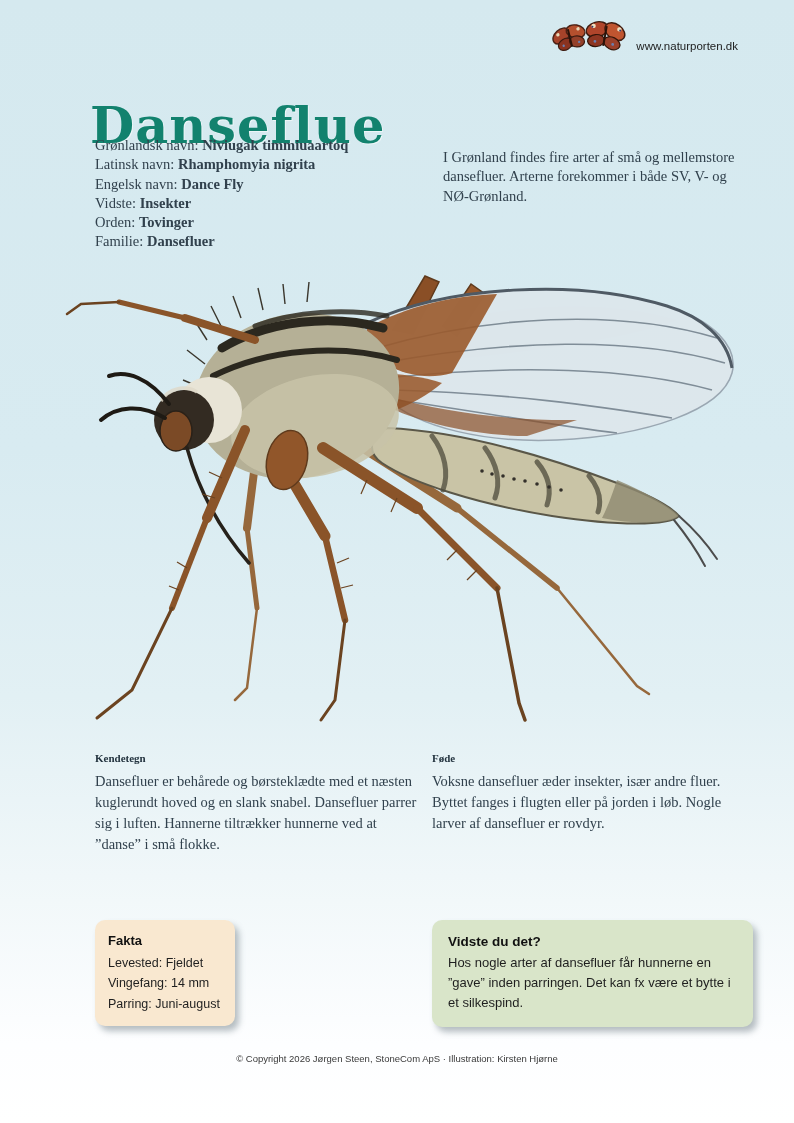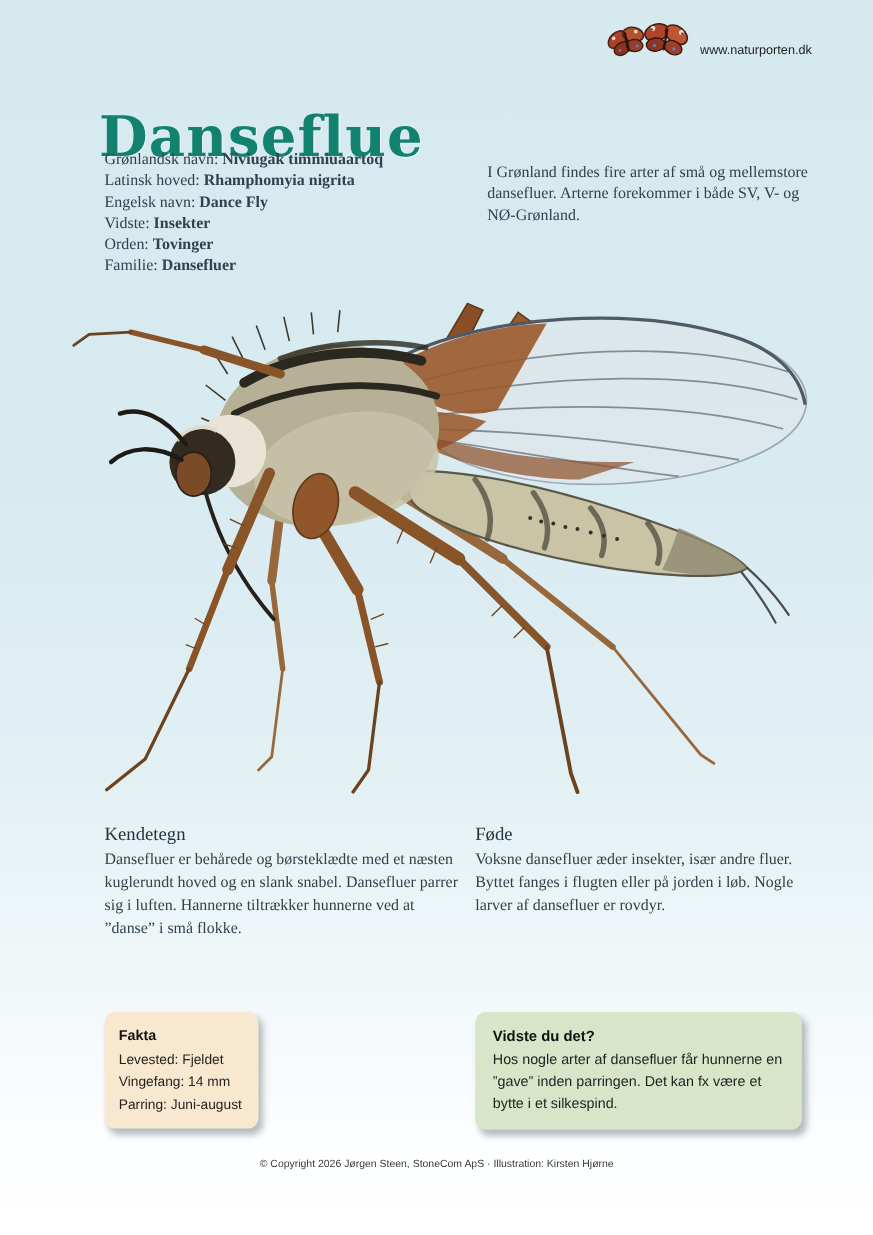--- a/index.html
+++ b/index.html
@@ -27,35 +27,35 @@
   .taxonomy{position:absolute;left:95px;top:136px;font-size:14.5px;line-height:19.3px;}
   .tax-row b{font-weight:bold;}
   
   .intro{position:absolute;left:443px;top:148px;width:292px;font-size:14.5px;line-height:19.3px;}
   
   .fly{position:absolute;left:57px;top:268px;}
   
   .section{position:absolute;top:748px;font-size:14.5px;line-height:21px;}
   .section.kendetegn{left:95px;width:325px;}
   .section.foede{left:432px;width:303px;}
-  .section h2{margin:0 0 2px 0;font-size:17px;font-weight:normal;color:#23333f;}
+  .section h2{margin:0 0 2px 0;font-size:11px;font-weight:bold;color:#23333f;}
   .section p{margin:0;}
   
   .infobox{
     position:absolute;top:920px;
     border-radius:10px;
     box-shadow:4px 5px 6px rgba(96,110,120,.45);
     font-family:"Liberation Sans", sans-serif;
     font-size:12.5px;line-height:20.5px;color:#1f1f1f;
     padding:11px 13px 12px 13px;box-sizing:border-box;
   }
   .infobox h3{margin:0 0 1px 0;font-size:13px;font-weight:bold;color:#111;}
   .infobox p{margin:0;}
   .fakta-box{left:95px;width:140px;background:#f9e8d0;}
-  .green-box{left:432px;width:297px;background:#d9e5c9;font-size:13px;line-height:20px;padding:12px 16px 14px 16px;}
+  .green-box{left:432px;width:321px;background:#d9e5c9;font-size:13px;line-height:20px;padding:12px 16px 14px 16px;}
   .green-box h3{font-size:13.5px;}
   
   .footer{
     position:absolute;left:0;top:1050px;width:100%;
     text-align:center;
     font-family:"Liberation Sans", sans-serif;
     font-size:9.5px;line-height:18px;color:#3a3a3a;
   }
 </style>
 </head>
@@ -92,21 +92,21 @@
         <line x1="0" y1="-10" x2="0" y2="10" stroke="#2a1208" stroke-width="2"></line>
       </g>
     </svg>
     <span class="site-url">www.naturporten.dk</span>
   </div>
 
   <h1 class="title">Danseflue</h1>
 
   <div class="taxonomy">
     <div class="tax-row"><span>Grønlandsk navn: </span><b>Niviugak timmiuaartoq</b></div>
-    <div class="tax-row"><span>Latinsk hoved: </span><b>Rhamphomyia nigrita</b></div>
+    <div class="tax-row"><span>Latinsk navn: </span><b>Rhamphomyia nigrita</b></div>
     <div class="tax-row"><span>Engelsk navn: </span><b>Dance Fly</b></div>
     <div class="tax-row"><span>Vidste: </span><b>Insekter</b></div>
     <div class="tax-row"><span>Orden: </span><b>Tovinger</b></div>
     <div class="tax-row"><span>Familie: </span><b>Dansefluer</b></div>
   </div>
 
   <div class="intro">I Grønland findes fire arter af små og mellemstore dansefluer. Arterne forekommer i både SV, V- og NØ-Grønland.</div>
 
   <svg class="fly" width="680" height="470" viewBox="0 0 680 470">
 

